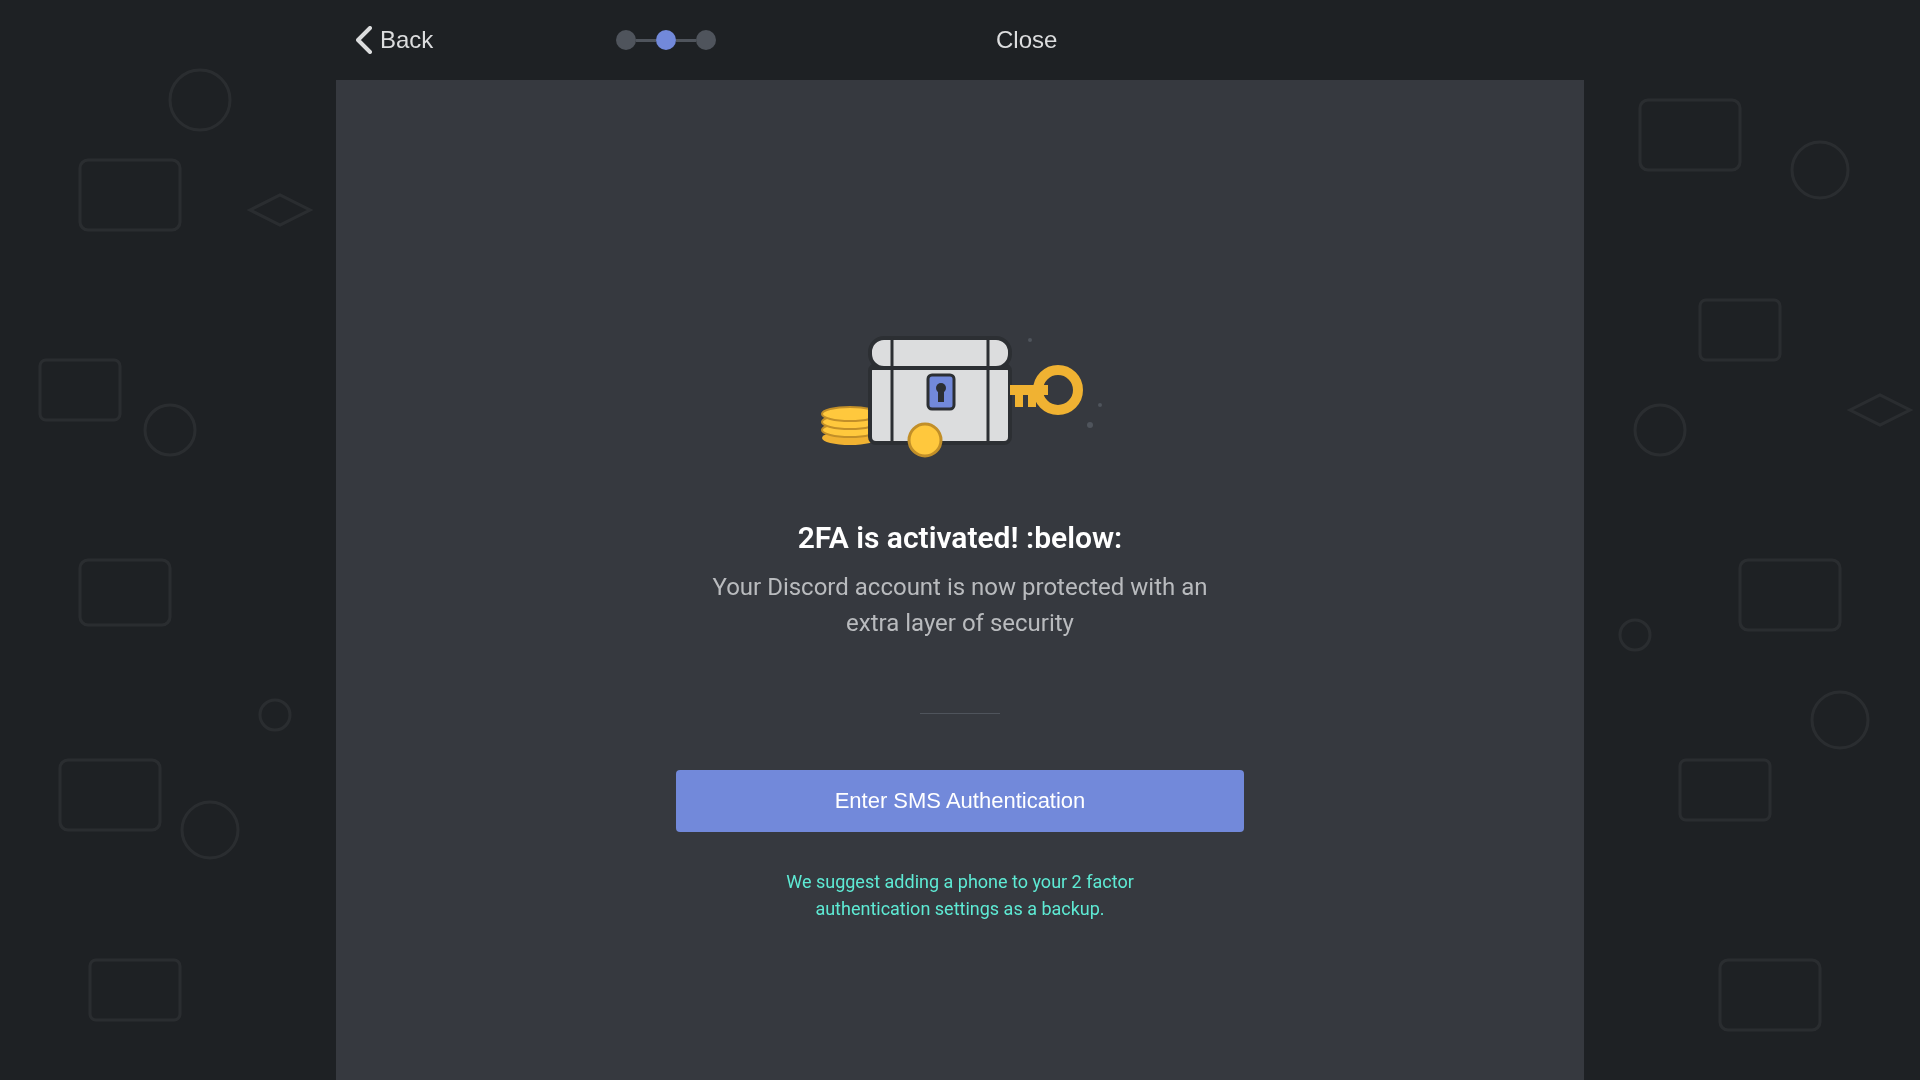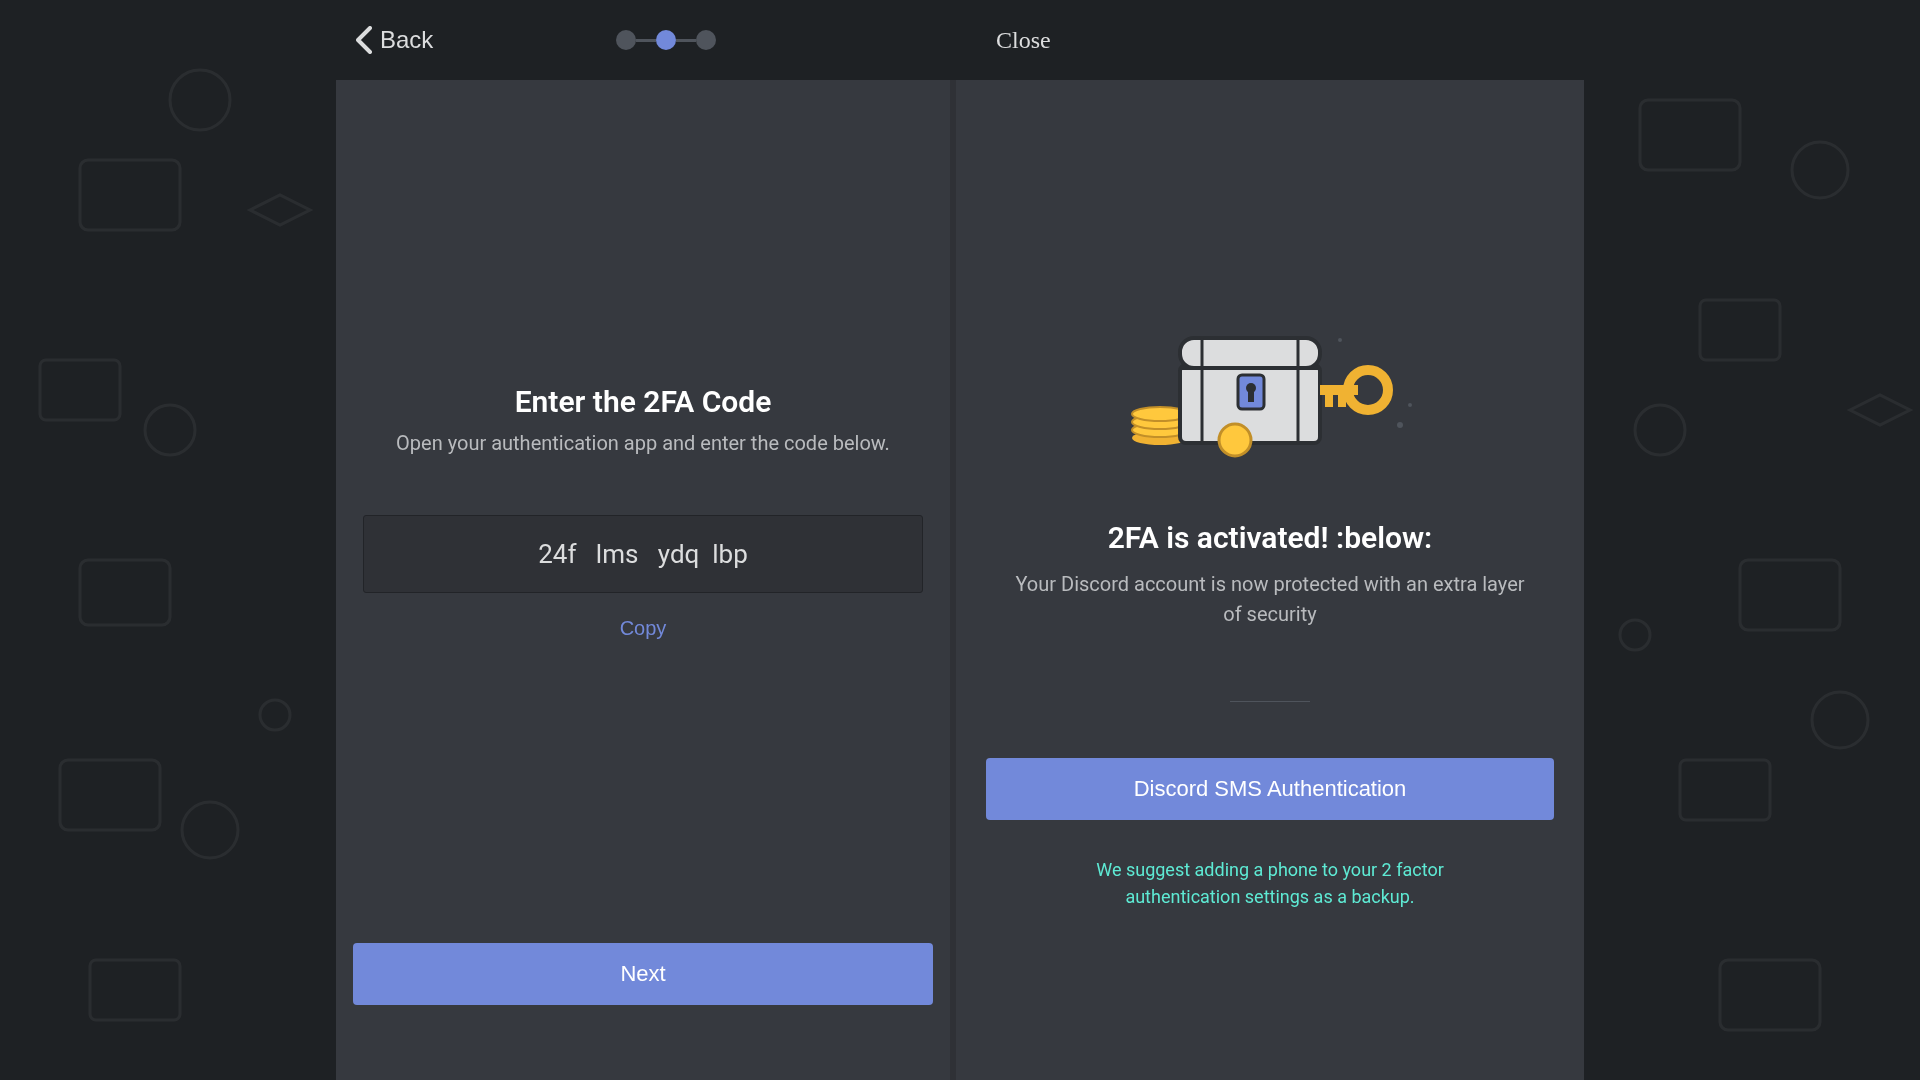--- a/index.html
+++ b/index.html
@@ -86,21 +86,20 @@
     }
     
     .close-button {
       position: absolute;
       left: 660px;
       color: #dcddde;
       font-size: 24px;
       cursor: pointer;
       background: none;
       border: none;
-      font-family: Liberation Serif, serif;
     }
     
     .panels {
       flex: 1;
       display: flex;
       background: #36393f;
     }
     
     .left-panel {
       width: 620px;
@@ -198,21 +197,21 @@
     .right-title {
       color: #fff;
       font-size: 30px;
       font-weight: 600;
       text-align: center;
       margin-bottom: 14px;
     }
     
     .right-subtitle {
       color: #b9bbbe;
-      font-size: 20px;
+      font-size: 24px;
       text-align: center;
       line-height: 1.5;
       max-width: 520px;
     }
     
     .divider {
       width: 80px;
       height: 1px;
       background: #4f545c;
       margin: 72px 0 56px 0;
@@ -287,32 +286,20 @@
       <div class="step-dot active"></div>
       <div class="step-connector"></div>
       <div class="step-dot"></div>
     </div>
 
     <button class="close-button">Close</button>
   </div>
 
   <div class="panels">
 
-    <div class="left-panel">
-      <div class="left-content">
-        <h2 class="panel-title">Enter the 2FA Code</h2>
-        <p class="panel-subtitle">Open your authentication app and enter the code below.</p>
-
-        <input type="text" class="code-input" value="24f   lms   ydq  lbp" style="">
-
-        <button class="copy-link">Copy</button>
-      </div>
-
-      <button class="next-button">Next</button>
-    </div>
 
     <div class="right-panel">
       <div class="right-content">
 
         <div class="treasure-illustration">
           <svg width="300" height="140" viewBox="0 0 300 140">
 
             <ellipse cx="40" cy="118" rx="28" ry="7" fill="#f0b232"></ellipse>
             <ellipse cx="40" cy="110" rx="28" ry="7" fill="#ffc83d" stroke="#c28f28" stroke-width="2"></ellipse>
             <ellipse cx="40" cy="102" rx="28" ry="7" fill="#ffc83d" stroke="#c28f28" stroke-width="2"></ellipse>
@@ -340,20 +327,20 @@
             <circle cx="290" cy="85" r="2" fill="#4f545c"></circle>
             <circle cx="220" cy="20" r="2" fill="#4f545c"></circle>
           </svg>
         </div>
 
         <h2 class="right-title">2FA is activated! :below:</h2>
         <p class="right-subtitle">Your Discord account is now protected with an extra layer of security</p>
 
         <div class="divider"></div>
 
-        <button class="sms-button">Discord SMS Authentication</button>
+        <button class="sms-button">Enter SMS Authentication</button>
 
         <p class="sms-hint">We suggest adding a phone to your 2 factor authentication settings as a backup.</p>
       </div>
     </div>
 
   </div>
 </div>
 
 </body></html>

